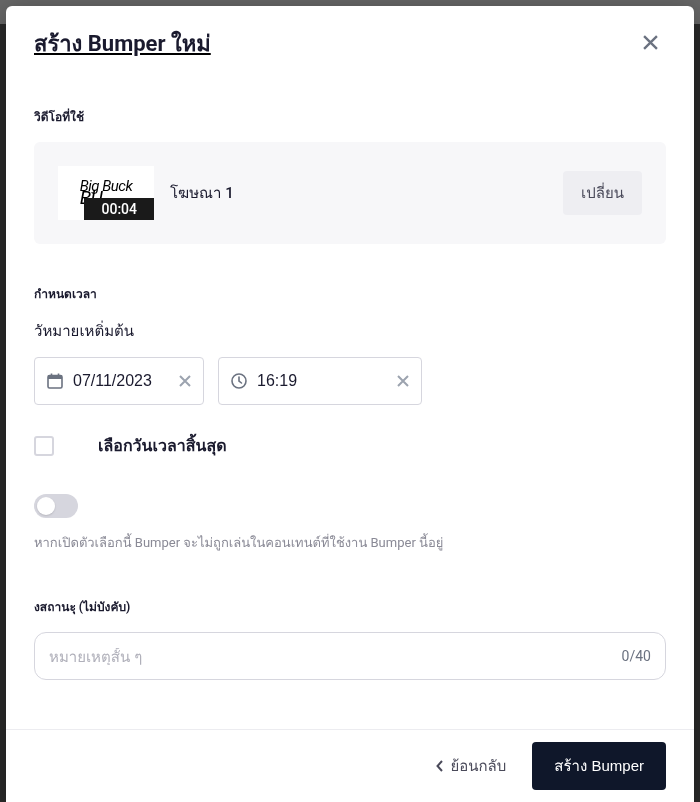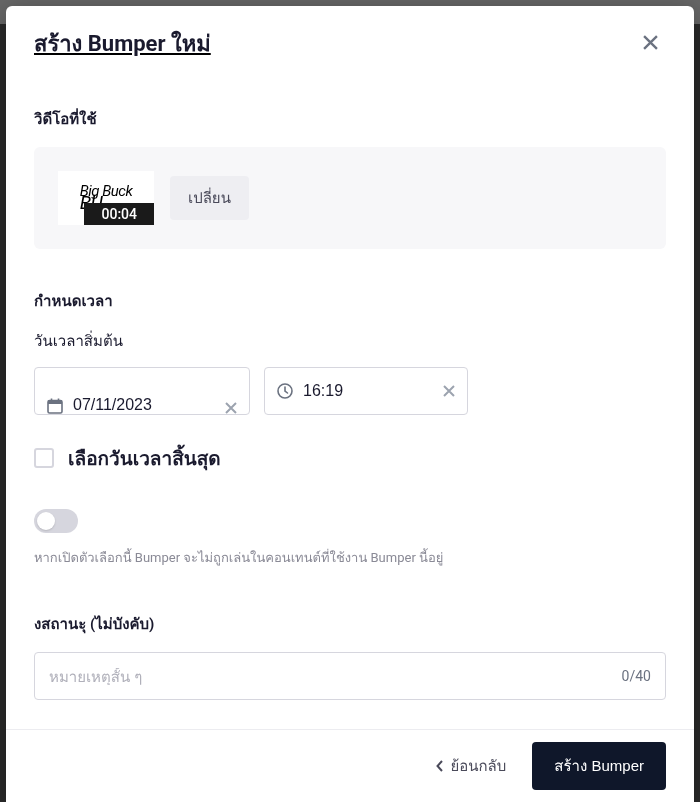--- a/index.html
+++ b/index.html
@@ -56,21 +56,21 @@
     }
     .modal-body {
       flex: 1;
       overflow-y: auto;
       padding: 0 28px 20px 28px;
     }
     .scroll-inner {
       padding-top: 30px;
     }
     .section-heading {
-      font-size: 15px;
+      font-size: 12px;
       font-weight: 700;
       color: #1a1a2e;
       margin-bottom: 16px;
     }
     .video-card {
       background: #f7f7f9;
       border-radius: 6px;
       padding: 24px;
       display: flex;
       align-items: center;
@@ -137,21 +137,21 @@
     }
     .input-group {
       display: flex;
       align-items: center;
       border: 1px solid #d6d6de;
       border-radius: 4px;
       padding: 0 12px;
       height: 48px;
       background: #fff;
     }
-    .date-group { width: 216px; align-items: flex-end; }
+    .date-group { width: 170px; }
     .time-group { width: 204px; }
     .input-icon {
       color: #6b7280;
       margin-right: 10px;
       flex-shrink: 0;
       display: flex;
       align-items: center;
     }
     .input-text {
       flex: 1;
@@ -179,23 +179,24 @@
     }
     .checkbox {
       width: 20px;
       height: 20px;
       border: 2px solid #d6d6de;
       border-radius: 3px;
       background: #fff;
       flex-shrink: 0;
     }
     .checkbox-label {
-      font-size: 19px;
+      font-size: 16px;
       font-weight: 600;
       color: #1a1a2e;
+      margin-left: 30px;
     }
     .toggle-row {
       display: flex;
       align-items: center;
       gap: 18px;
       margin-bottom: 14px;
     }
     .toggle {
       width: 44px;
       height: 24px;
@@ -219,21 +220,21 @@
       font-size: 15px;
       color: #1a1a2e;
     }
     .toggle-help {
       font-size: 13px;
       color: #8a8a96;
       margin-bottom: 44px;
     }
     .note-input-wrap {
       border: 1px solid #d6d6de;
-      border-radius: 4px;
+      border-radius: 12px;
       height: 48px;
       display: flex;
       align-items: center;
       padding: 0 14px;
       background: #fff;
     }
     .note-input {
       flex: 1;
       border: none;
       outline: none;
@@ -311,26 +312,27 @@
       <h2 class="section-heading">วิดีโอที่ใช้</h2>
 
       <div class="video-card">
         <div class="thumb-wrap">
           <div class="thumb-text">
             <span class="l1">Big Buck</span>
             <span class="l2">BU</span>
           </div>
           <div class="duration-badge">00:04</div>
         </div>
+        <div class="video-title">โฆษณา 1</div>
         <button class="change-btn">เปลี่ยน</button>
       </div>
 
       <h2 class="section-heading">กำหนดเวลา</h2>
 
-      <div class="field-label">วันเวลาสิ่มต้น</div>
+      <div class="field-label">วัหมายเหติ่มต้น</div>
 
       <div class="datetime-row">
         <div class="input-group date-group">
           <span class="input-icon">
             <svg width="16" height="16" viewBox="0 0 16 16" fill="currentColor">
                 <rect x="1" y="2.5" width="14" height="12.5" rx="1.5" fill="none" stroke="currentColor" stroke-width="1.6"></rect>
                 <rect x="1" y="2.5" width="14" height="3.5" fill="currentColor"></rect>
                 <line x1="4.5" y1="0.5" x2="4.5" y2="3" stroke="currentColor" stroke-width="1.6"></line>
                 <line x1="11.5" y1="0.5" x2="11.5" y2="3" stroke="currentColor" stroke-width="1.6"></line>
               </svg>

